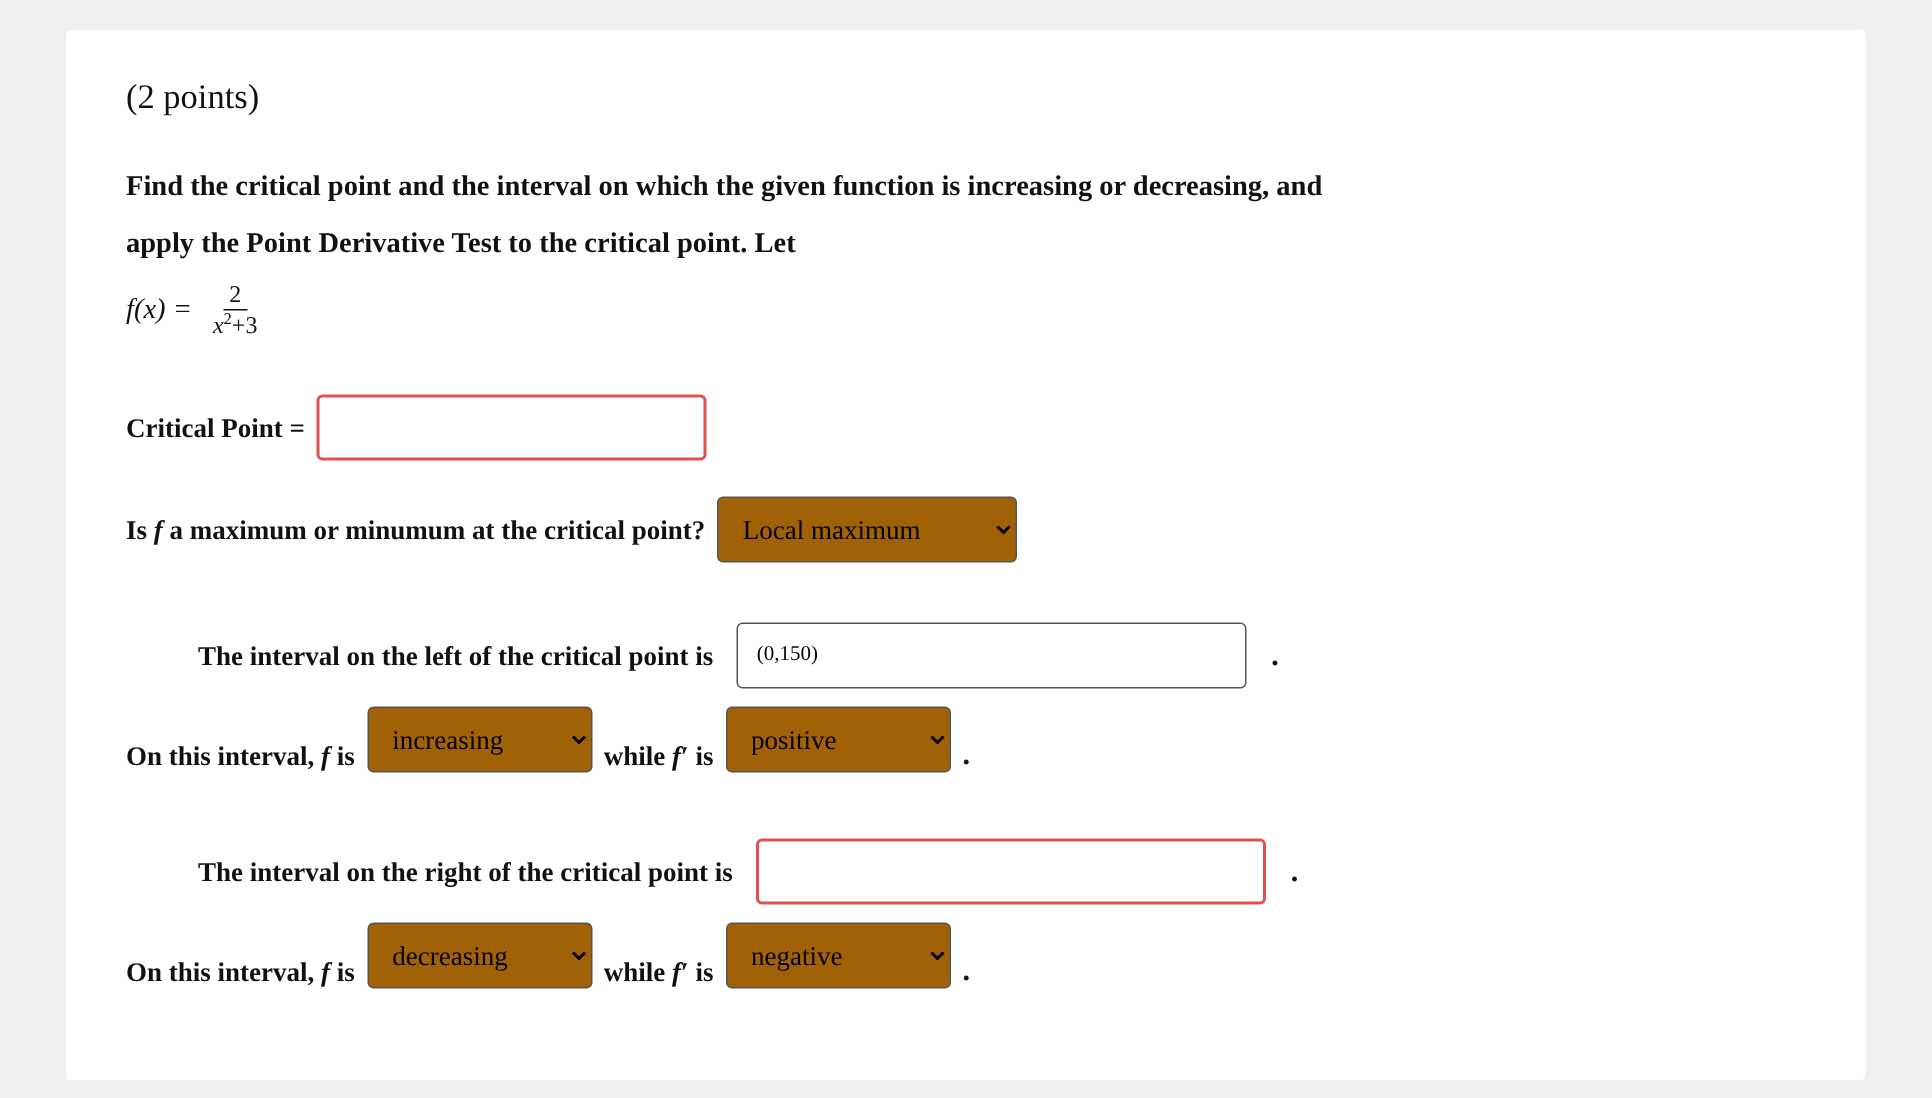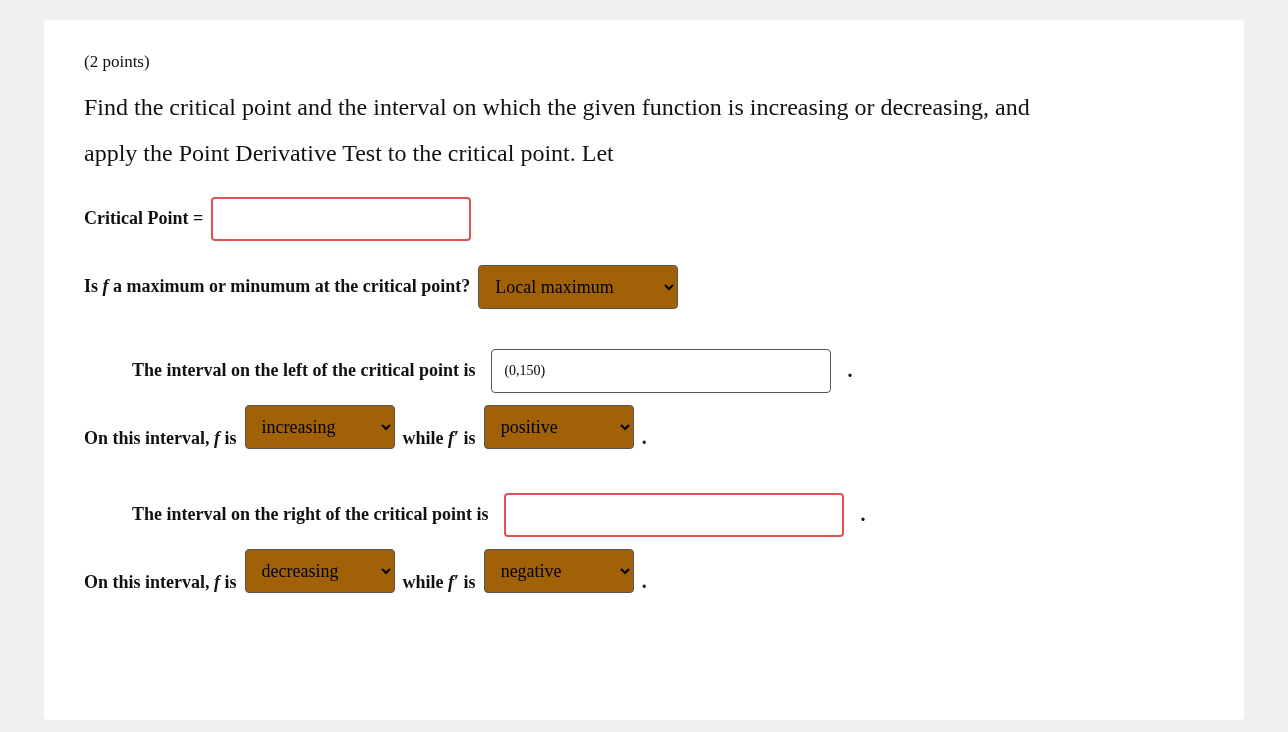--- a/index.html
+++ b/index.html
@@ -22,29 +22,30 @@
 
     .container {
       background: #fff;
       width: 1200px;
       min-height: 700px;
       padding: 32px 40px;
       border-radius: 4px;
     }
 
     .points {
-      font-size: 17px;
-      margin-bottom: 16px;
+      font-size: 23px;
+      margin-bottom: 32px;
       font-family: Liberation Serif, serif;
     }
 
     .question-text {
-      font-size: 24px;
+      font-size: 19px;
       line-height: 1.6;
       margin-bottom: 8px;
+      font-weight: bold;
     }
 
     .function-line {
       font-size: 19px;
       margin-bottom: 20px;
       display: flex;
       align-items: center;
       gap: 8px;
     }
 
@@ -165,20 +166,27 @@
 
   <div class="points">(2 points)</div>
 
   <div class="question-text">
     <span>Find the critical point and the interval on which the given function is increasing or decreasing, and</span>
   </div>
   <div class="question-text">
     <span>apply the Point Derivative Test to the critical point. Let</span>
   </div>
 
+  <div class="function-line">
+    <span class="f-italic"><em>f</em>(<em>x</em>) =</span>
+    <span class="fraction">
+      <span class="numerator">2</span>
+      <span class="denominator"><em>x</em><sup>2</sup>+3</span>
+    </span>
+  </div>
 
   <div class="section-spacer"></div>
 
   <div class="row">
     <span class="row-label">Critical Point =</span>
     <input type="text" class="text-input" value="" style="">
   </div>
 
   <div class="row">
     <span class="row-label">Is <em>f</em> a maximum or minumum at the critical point?</span>

